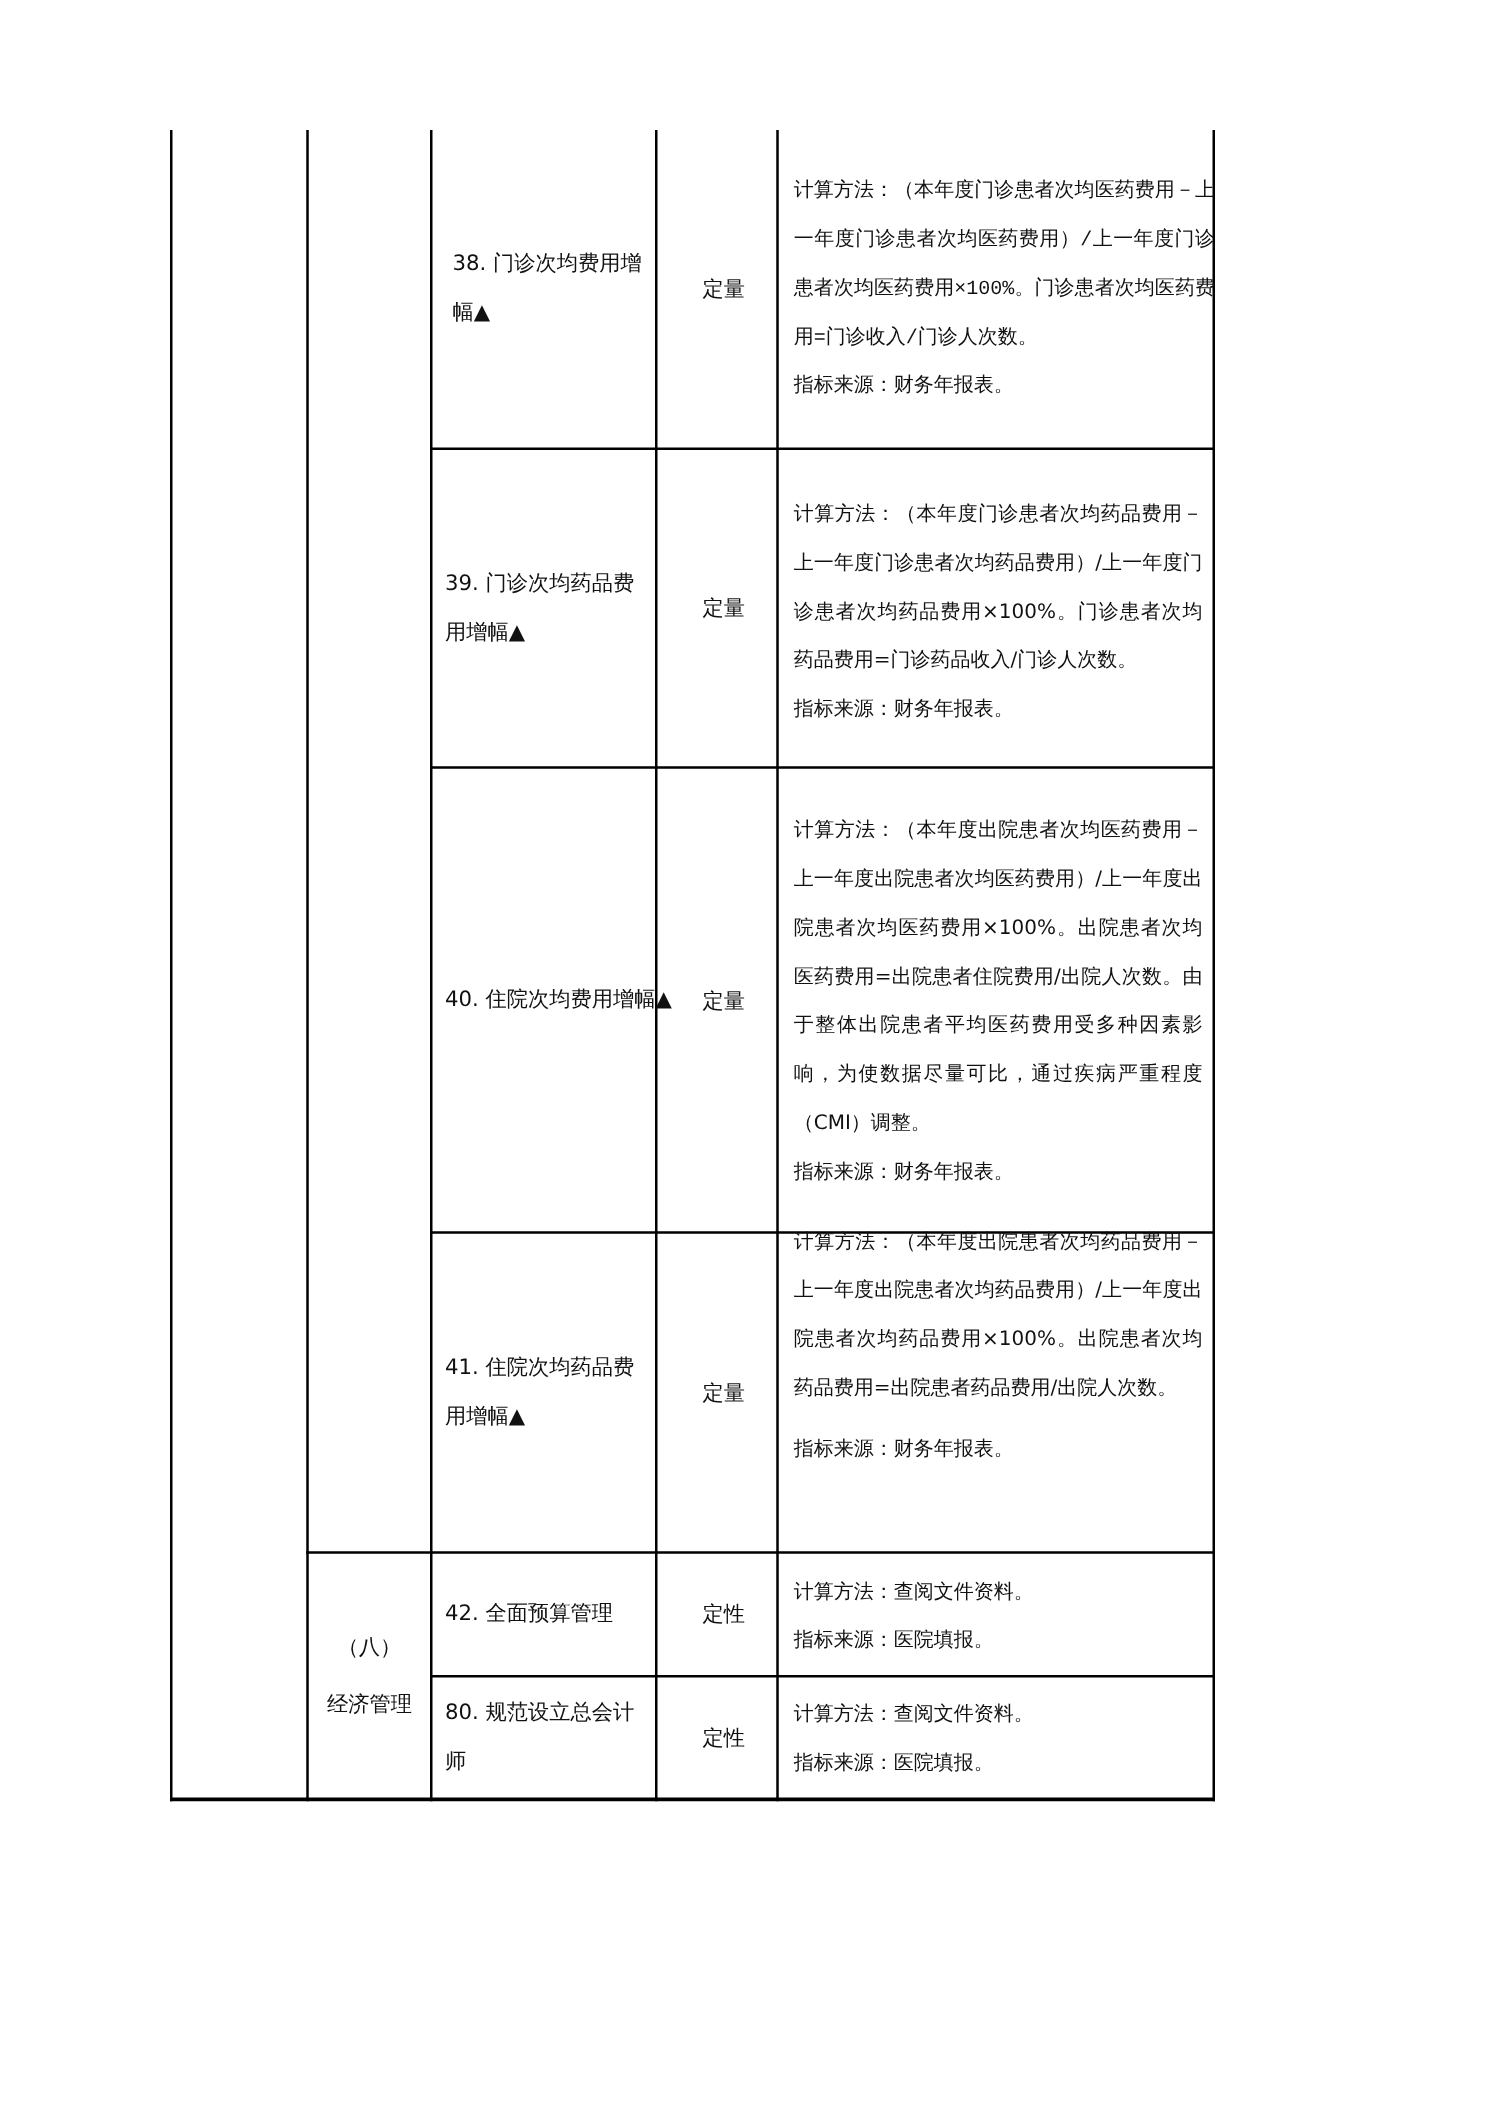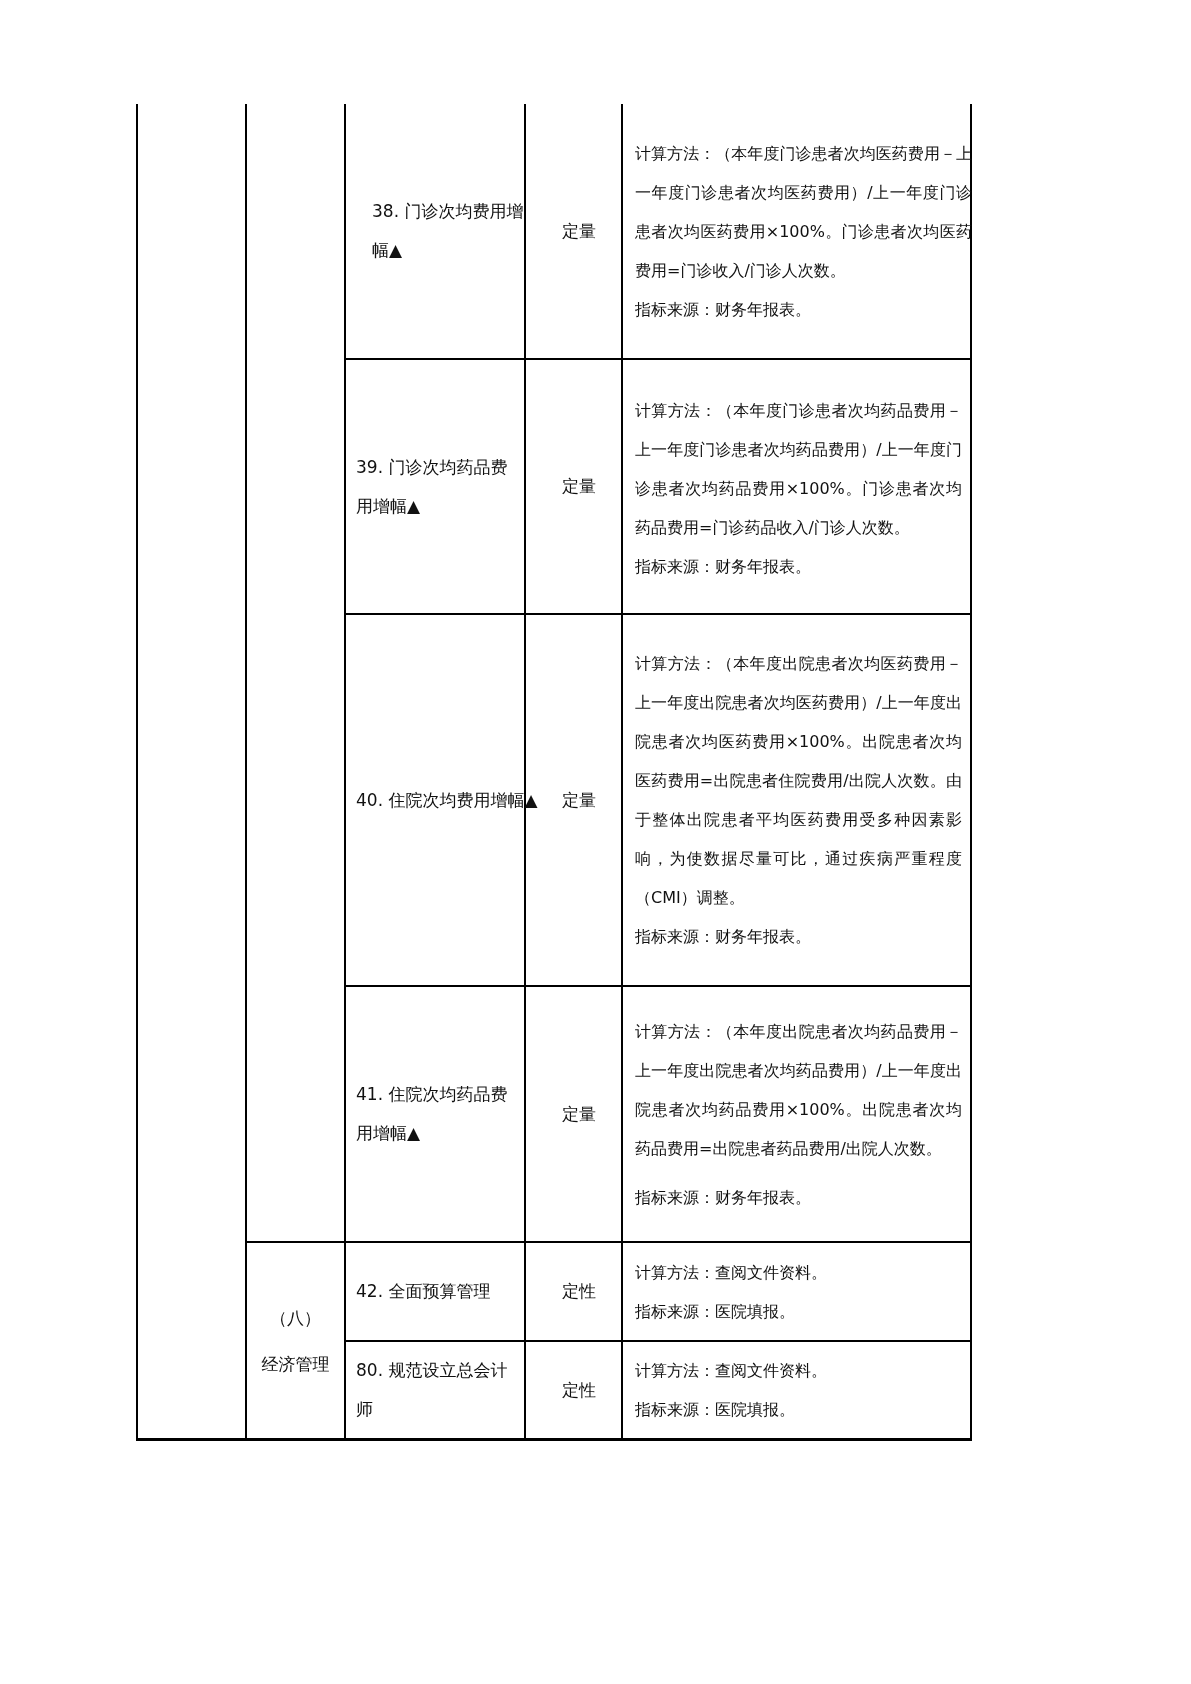--- a/index.html
+++ b/index.html
@@ -23,44 +23,44 @@
 <div class="vline" style="left:621px;top:104px;height:1337px;"></div>
 <div class="vline" style="left:970px;top:104px;height:1337px;"></div>
 
 <div class="hline" style="left:344px;top:358px;width:628px;"></div>
 <div class="hline" style="left:344px;top:613px;width:628px;"></div>
 <div class="hline" style="left:344px;top:985px;width:628px;"></div>
 <div class="hline" style="left:245px;top:1241px;width:727px;"></div>
 <div class="hline" style="left:344px;top:1340px;width:628px;"></div>
 <div class="hline" style="left:136px;top:1438px;width:836px;height:3px;"></div>
 
-<div class="cell name" style="left:362px;top:104px;width:178px;height:254px;">38. 门诊次均费用增幅▲</div>
+<div class="cell name" style="left:352px;top:104px;width:178px;height:254px;">38. 门诊次均费用增幅▲</div>
 <div class="cell type" style="left:526px;top:104px;width:95px;height:254px;">定量</div>
-<div class="cell desc" style="left:623px;top:104px;width:357px;height:254px;">
+<div class="cell desc" style="left:623px;top:104px;width:357px;height:254px;font-family:Liberation Mono, monospace;">
   <p>计算方法：（本年度门诊患者次均医药费用－上一年度门诊患者次均医药费用）/上一年度门诊患者次均医药费用×100%。门诊患者次均医药费用=门诊收入/门诊人次数。</p>
   <p>指标来源：财务年报表。</p>
 </div>
 
 <div class="cell name" style="left:346px;top:360px;width:178px;height:253px;">39. 门诊次均药品费用增幅▲</div>
 <div class="cell type" style="left:526px;top:360px;width:95px;height:253px;">定量</div>
 <div class="cell desc" style="left:623px;top:362px;width:347px;height:253px;">
   <p>计算方法：（本年度门诊患者次均药品费用－上一年度门诊患者次均药品费用）/上一年度门诊患者次均药品费用×100%。门诊患者次均药品费用=门诊药品收入/门诊人次数。</p>
   <p>指标来源：财务年报表。</p>
 </div>
 
 <div class="cell name" style="left:346px;top:615px;width:198px;height:370px;">40. 住院次均费用增幅▲</div>
 <div class="cell type" style="left:526px;top:615px;width:95px;height:370px;">定量</div>
 <div class="cell desc" style="left:623px;top:615px;width:347px;height:370px;">
   <p>计算方法：（本年度出院患者次均医药费用－上一年度出院患者次均医药费用）/上一年度出院患者次均医药费用×100%。出院患者次均医药费用=出院患者住院费用/出院人次数。由于整体出院患者平均医药费用受多种因素影响，为使数据尽量可比，通过疾病严重程度（CMI）调整。</p>
   <p>指标来源：财务年报表。</p>
 </div>
 
 <div class="cell name" style="left:346px;top:987px;width:178px;height:254px;">41. 住院次均药品费用增幅▲</div>
 <div class="cell type" style="left:526px;top:987px;width:95px;height:254px;">定量</div>
-<div class="cell desc" style="left:623px;top:987px;width:347px;height:254px;gap:10px;">
+<div class="cell desc" style="left:623px;top:948px;width:347px;height:254px;gap:10px;">
   <p>计算方法：（本年度出院患者次均药品费用－上一年度出院患者次均药品费用）/上一年度出院患者次均药品费用×100%。出院患者次均药品费用=出院患者药品费用/出院人次数。</p>
   <p>指标来源：财务年报表。</p>
 </div>
 
 <div class="cell cat" style="left:247px;top:1243px;width:97px;height:195px;">
   <span>（八）</span>
   <span>经济管理</span>
 </div>
 
 <div class="cell name" style="left:346px;top:1243px;width:178px;height:97px;">42. 全面预算管理</div>

